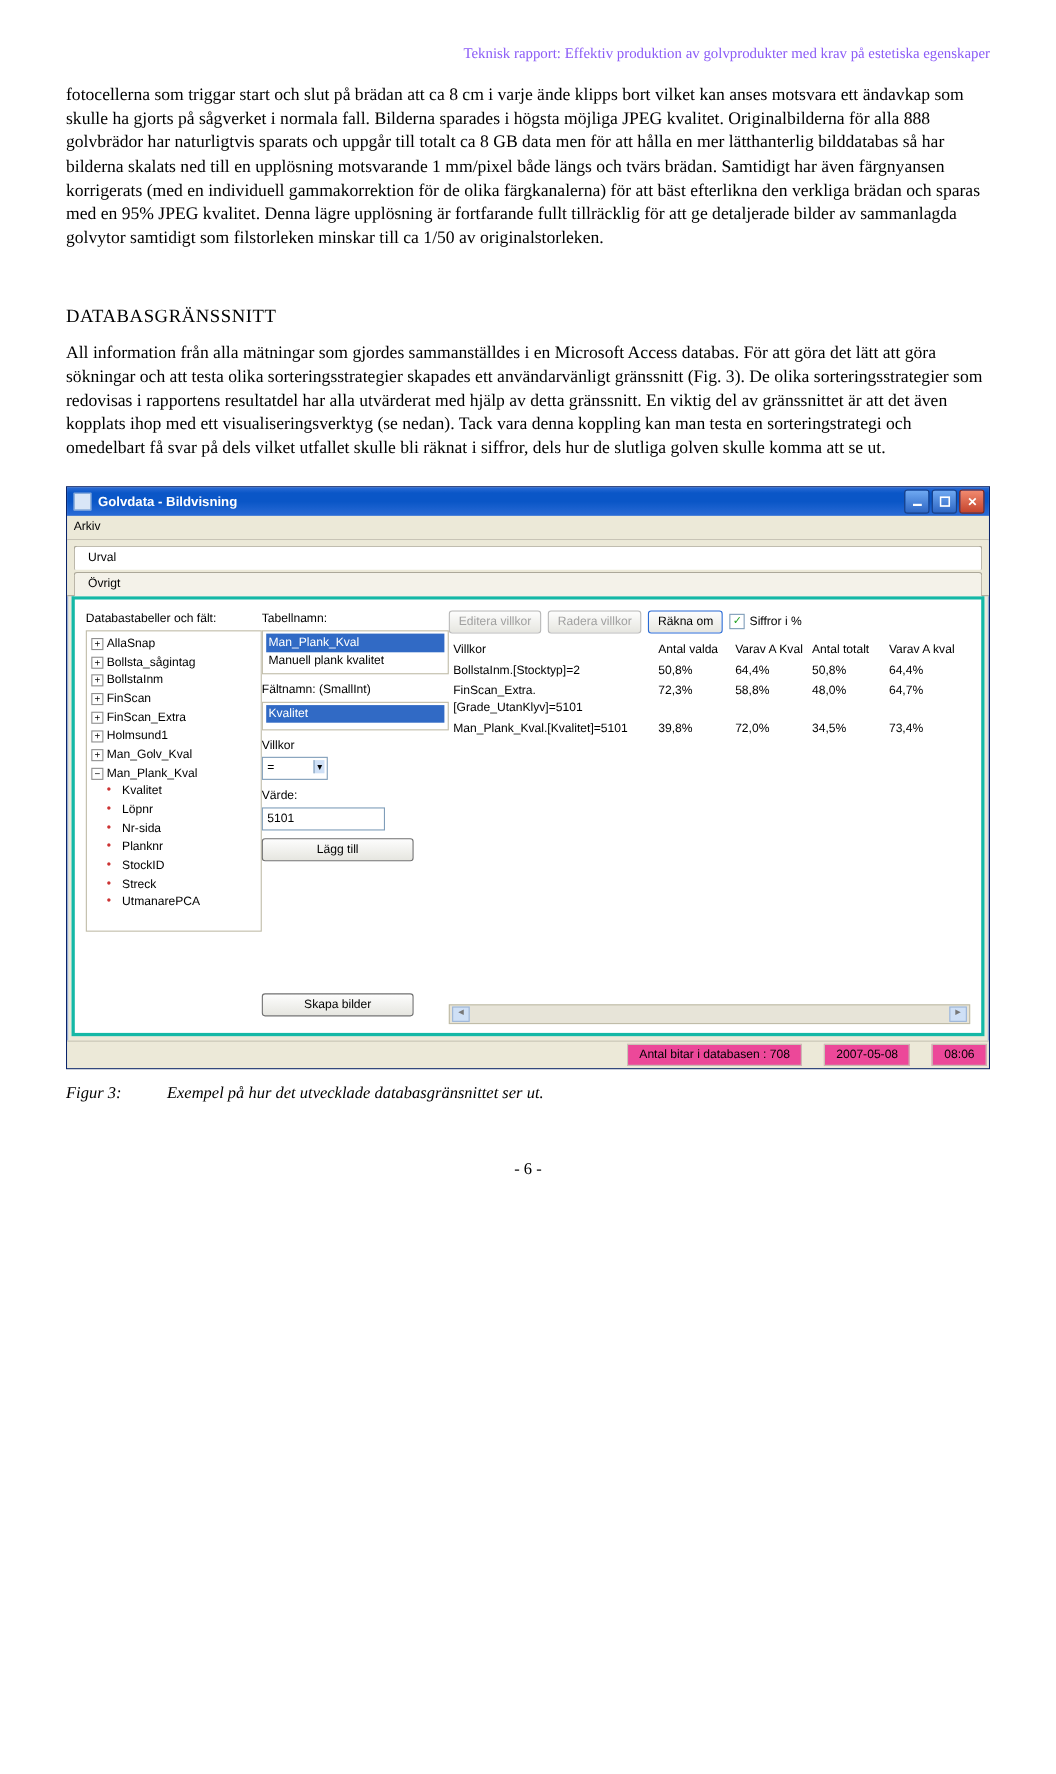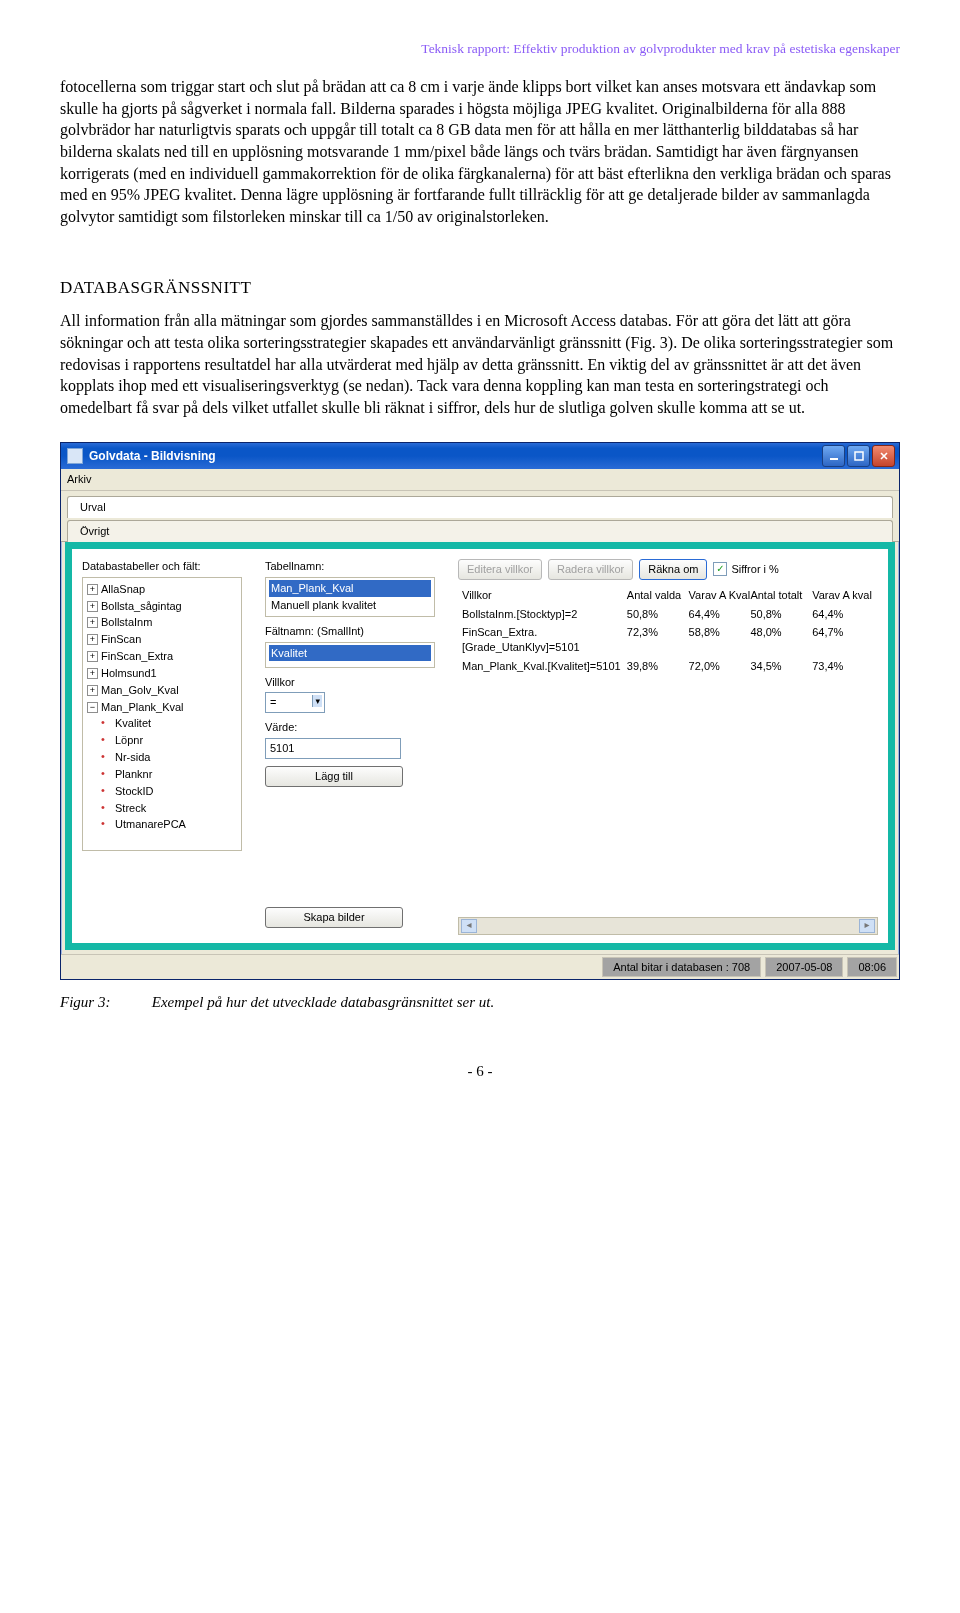--- a/index.html
+++ b/index.html
@@ -115,24 +115,24 @@
     position: relative;
     top: 1px;
   }
   .tab.active {
     background:#fff;
     font-weight: normal;
   }
   .client {
     background:#fff;
     padding: 10px 10px 8px 10px;
-    border: 7px solid #14b8a6;
+    border: 3px solid #14b8a6;
     margin: 0 4px 4px 4px;
     display: flex;
-    gap: 23px;
+    gap: 0;
   }
   .col-left {
     width: 160px;
     flex-shrink: 0;
   }
   .col-mid {
     width: 170px;
     flex-shrink: 0;
   }
   .col-right {
@@ -192,21 +192,21 @@
     margin-bottom: 7px;
   }
   .listbox .row { padding:1px 2px; cursor:default; }
   .listbox .row.sel { background:#316ac5; color:#fff; }
   .field { margin-bottom: 7px; }
   .select, .textin {
     border: 1px solid #7f9db9;
     background:#fff;
     padding: 2px 4px;
     font-size:11px;
-    width: 136px;
+    width: 112px;
     font-family: Tahoma, Arial, sans-serif;
     box-sizing: border-box;
     display:inline-block;
   }
   .select { width: 60px; position:relative; }
   .select::after{
     content:'▾';
     position:absolute; right:2px; top:2px;
     background:#cfe0f6;
     border-left:1px solid #7f9db9;
@@ -267,22 +267,22 @@
     border-top:1px solid #c8c4b6;
     display:flex;
     justify-content:flex-end;
     gap: 0;
     font-size:11px;
     padding:2px 2px;
   }
   .status-cell {
     border:1px solid #c8c4b6;
     padding:2px 10px;
-    background:#a3a3a3;
-    margin-left:4px;
+    background:#ec4899;
+    margin-left:20px;
   }
   .mid-bottom {
     margin-top: 120px;
   }
   .right-bottom {
     margin-top: 100px;
     margin-bottom: 6px;
   }
 </style>
 </head>

